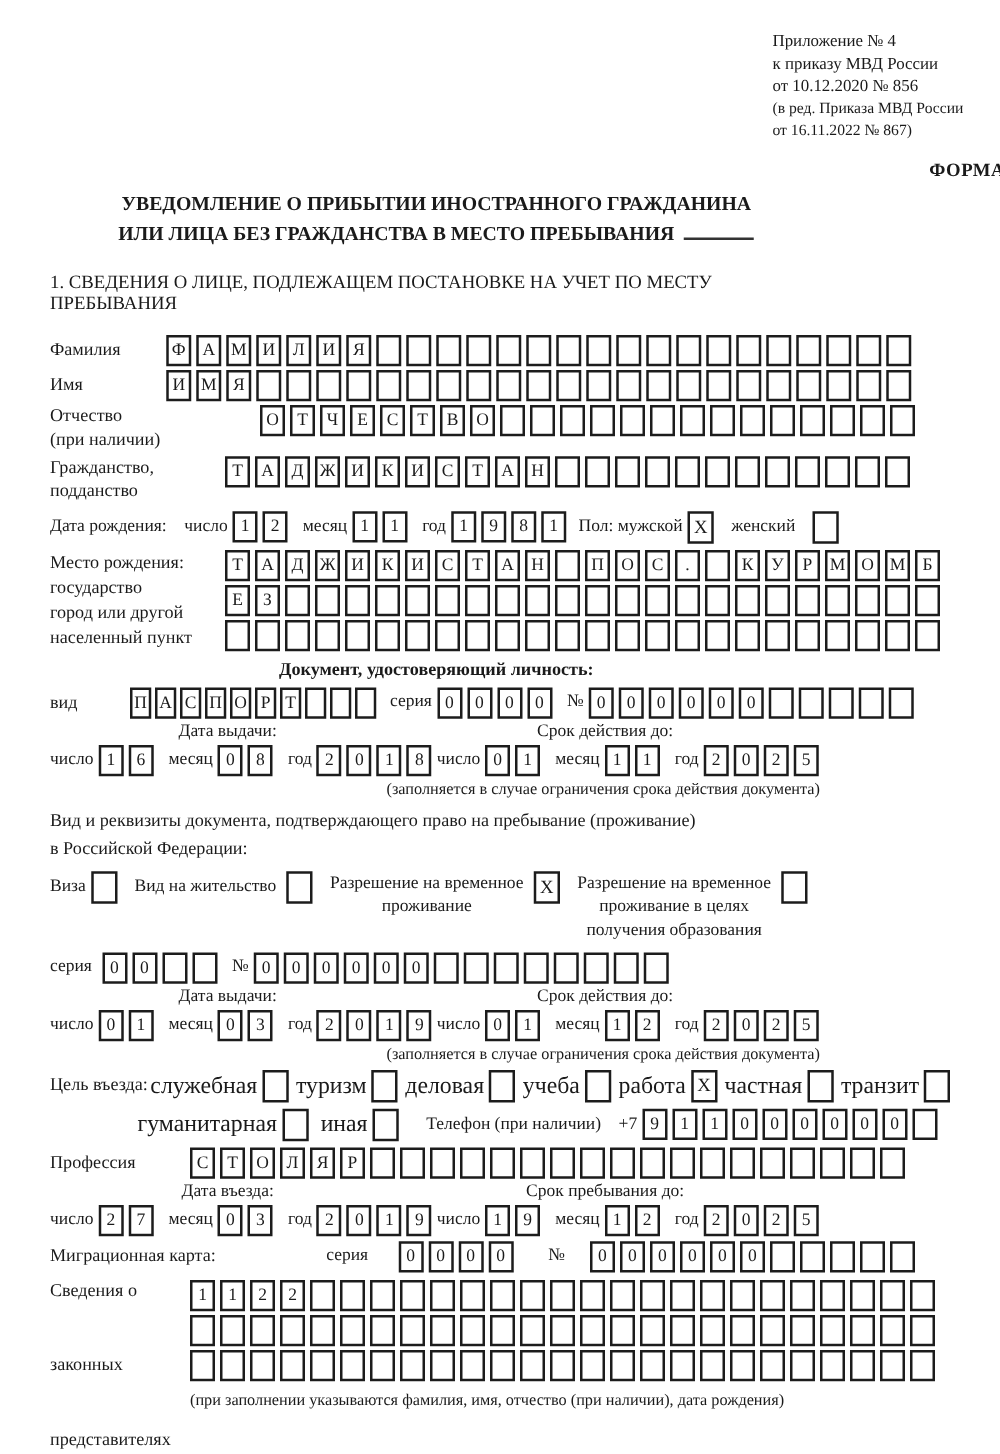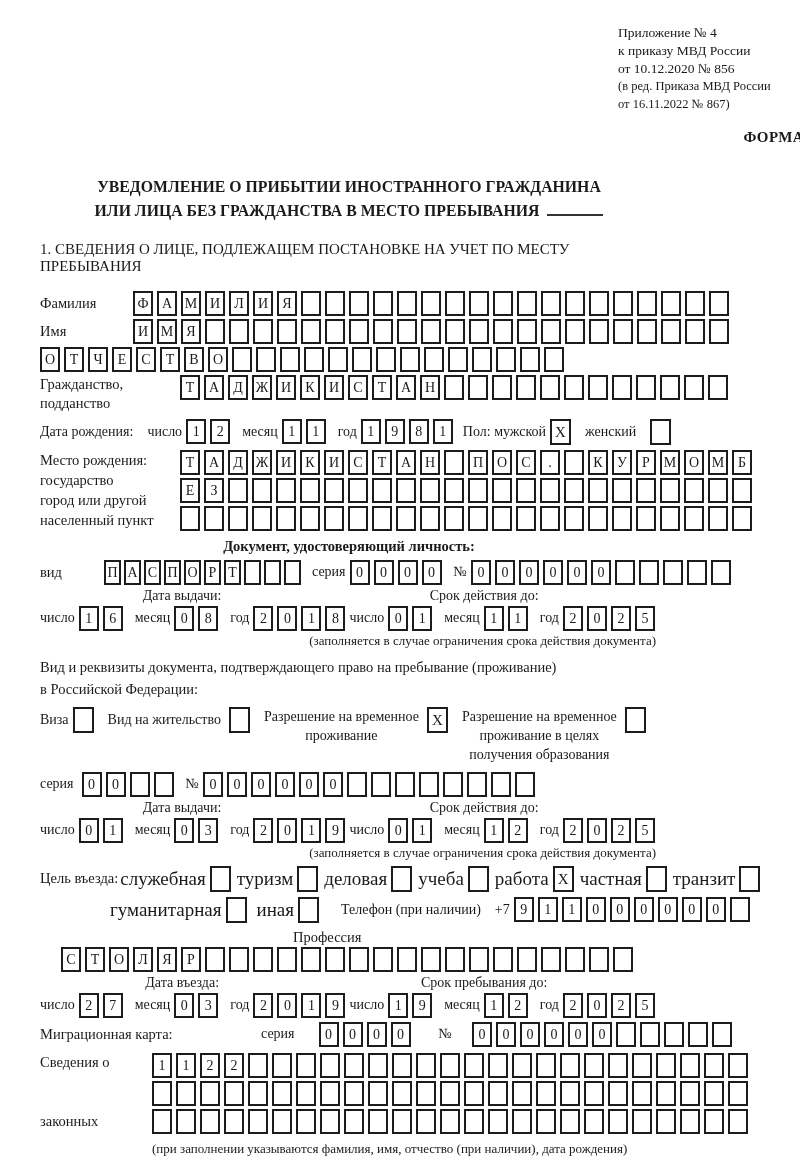--- a/index.html
+++ b/index.html
@@ -21,21 +21,21 @@
   .chk {
     display:inline-block; box-sizing:border-box; flex:0 0 auto;
     width:21px; height:26px; border:2px solid #1c1c1c;
     text-align:center; font-size:15px; line-height:22px; background:#fff;
   }
 
   .corner { margin-left:578px; width:186px; font-size:13.5px; line-height:1.32; }
   .corner .small { font-size:12.5px; margin-top:1px; }
   .corner .forma { text-align:right; font-weight:bold; font-size:15px; margin-top:16px; letter-spacing:.4px; }
 
-  .title { text-align:center; font-weight:bold; font-size:15.8px; line-height:1.5; margin-top:27px; }
+  .title { text-align:center; font-weight:bold; font-size:15.8px; line-height:1.5; margin-top:4px; }
   .blank-line { display:inline-block; width:56px; border-bottom:2px solid #333; height:13px; margin-left:8px; }
 
   .sec-title { font-weight:normal; font-size:15px; margin-top:18px; margin-bottom:16px; }
   .frow { display:flex; align-items:flex-start; margin-bottom:3px; }
   .frow.center { align-items:center; }
   .lblcol { flex:0 0 auto; font-size:14.5px; line-height:19px; }
   .w93  { width:93px; }  .w140 { width:140px; } .w168 { width:168px; }
   .w64  { width:64px; }  .w205 { width:205px; } .w112 { width:112px; }
   .stack { display:flex; flex-direction:column; }
   .boxcol .boxrow { margin-bottom:3px; }
@@ -147,20 +147,24 @@
         <span class="cbox"></span>
         <span class="cbox"></span>
         <span class="cbox"></span>
         <span class="cbox"></span>
         <span class="cbox"></span>
         <span class="cbox"></span>
       </span>
   </div>
 
   <div class="frow">
+    <span class="lblcol w168 stack">
+      <span>Отчество</span>
+      <span>(при наличии)</span>
+    </span>
     <span class="boxes">
         <span class="cbox">О</span>
         <span class="cbox">Т</span>
         <span class="cbox">Ч</span>
         <span class="cbox">Е</span>
         <span class="cbox">С</span>
         <span class="cbox">Т</span>
         <span class="cbox">В</span>
         <span class="cbox">О</span>
         <span class="cbox"></span>
@@ -565,21 +569,21 @@
         <span class="cbox">0</span>
         <span class="cbox">0</span>
         <span class="cbox">0</span>
         <span class="cbox">0</span>
         <span class="cbox">0</span>
         <span class="cbox">0</span>
         <span class="cbox"></span>
       </span>
   </div>
 
-  <div class="frow center" style="margin-top:5px;flex-direction:column;">
+  <div class="frow center" style="margin-top:5px;">
     <span class="lblcol w112">Профессия</span>
     <span class="boxes">
         <span class="cbox">С</span>
         <span class="cbox">Т</span>
         <span class="cbox">О</span>
         <span class="cbox">Л</span>
         <span class="cbox">Я</span>
         <span class="cbox">Р</span>
         <span class="cbox"></span>
         <span class="cbox"></span>

